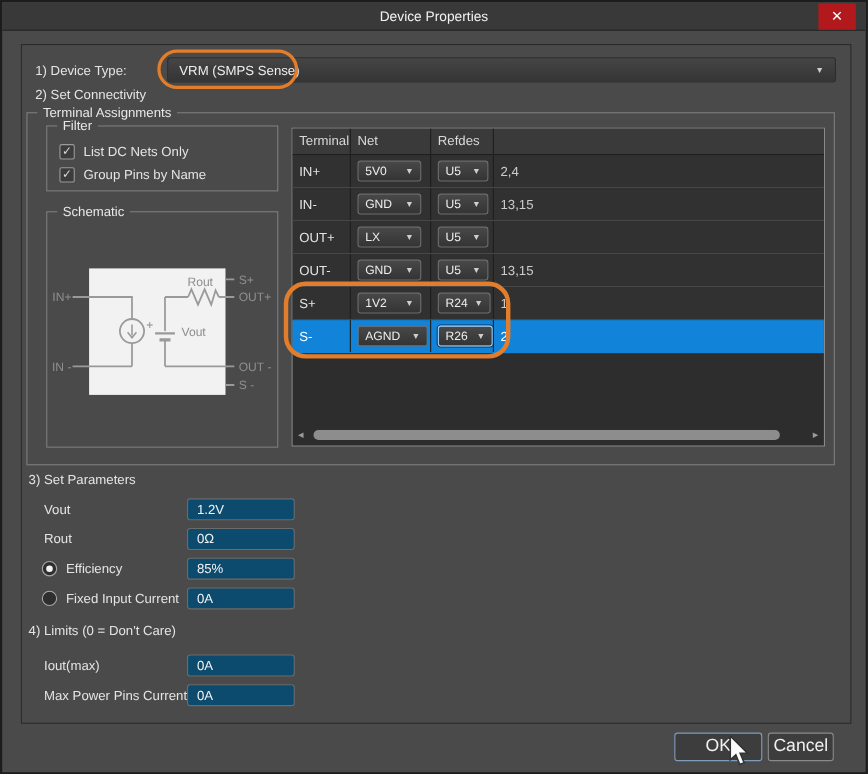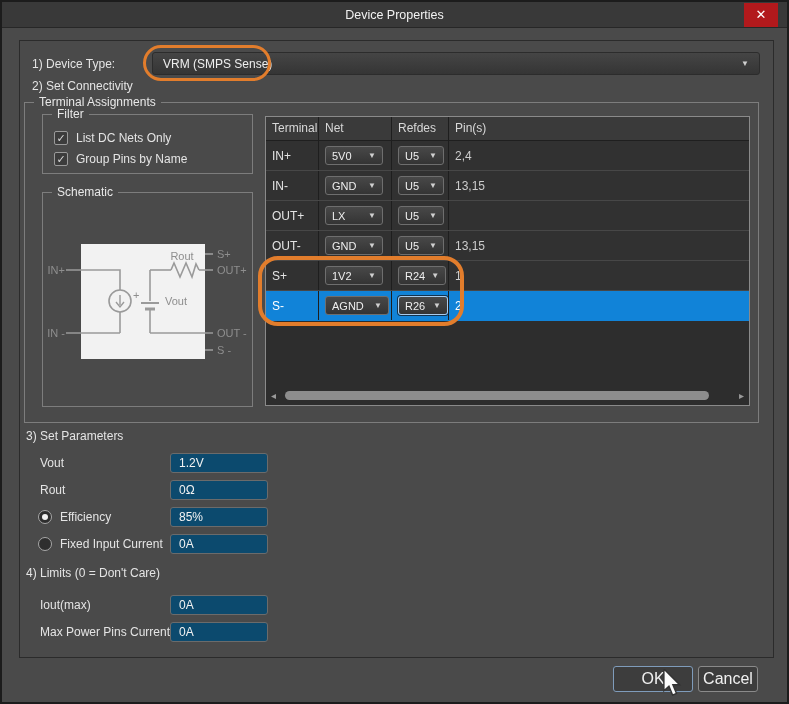--- a/index.html
+++ b/index.html
@@ -139,21 +139,20 @@
         <text x="130" y="297">+</text>
       </g>
     </svg>
   </div>
 
   <div class="ttable">
     <div class="thead">
       <div class="cell c-term">Terminal</div>
       <div class="cell c-net">Net</div>
       <div class="cell c-ref">Refdes</div>
-      <div class="cell c-pin" style="color:#d8d8d8;">Pin(s)</div>
     </div>
 
     <div class="trow">
       <div class="cell c-term">IN+</div>
       <div class="cell c-net">
           <div class="combo combo-sm">
             <span>5V0</span>
             <span class="chev">▼</span>
           </div>
         </div>

